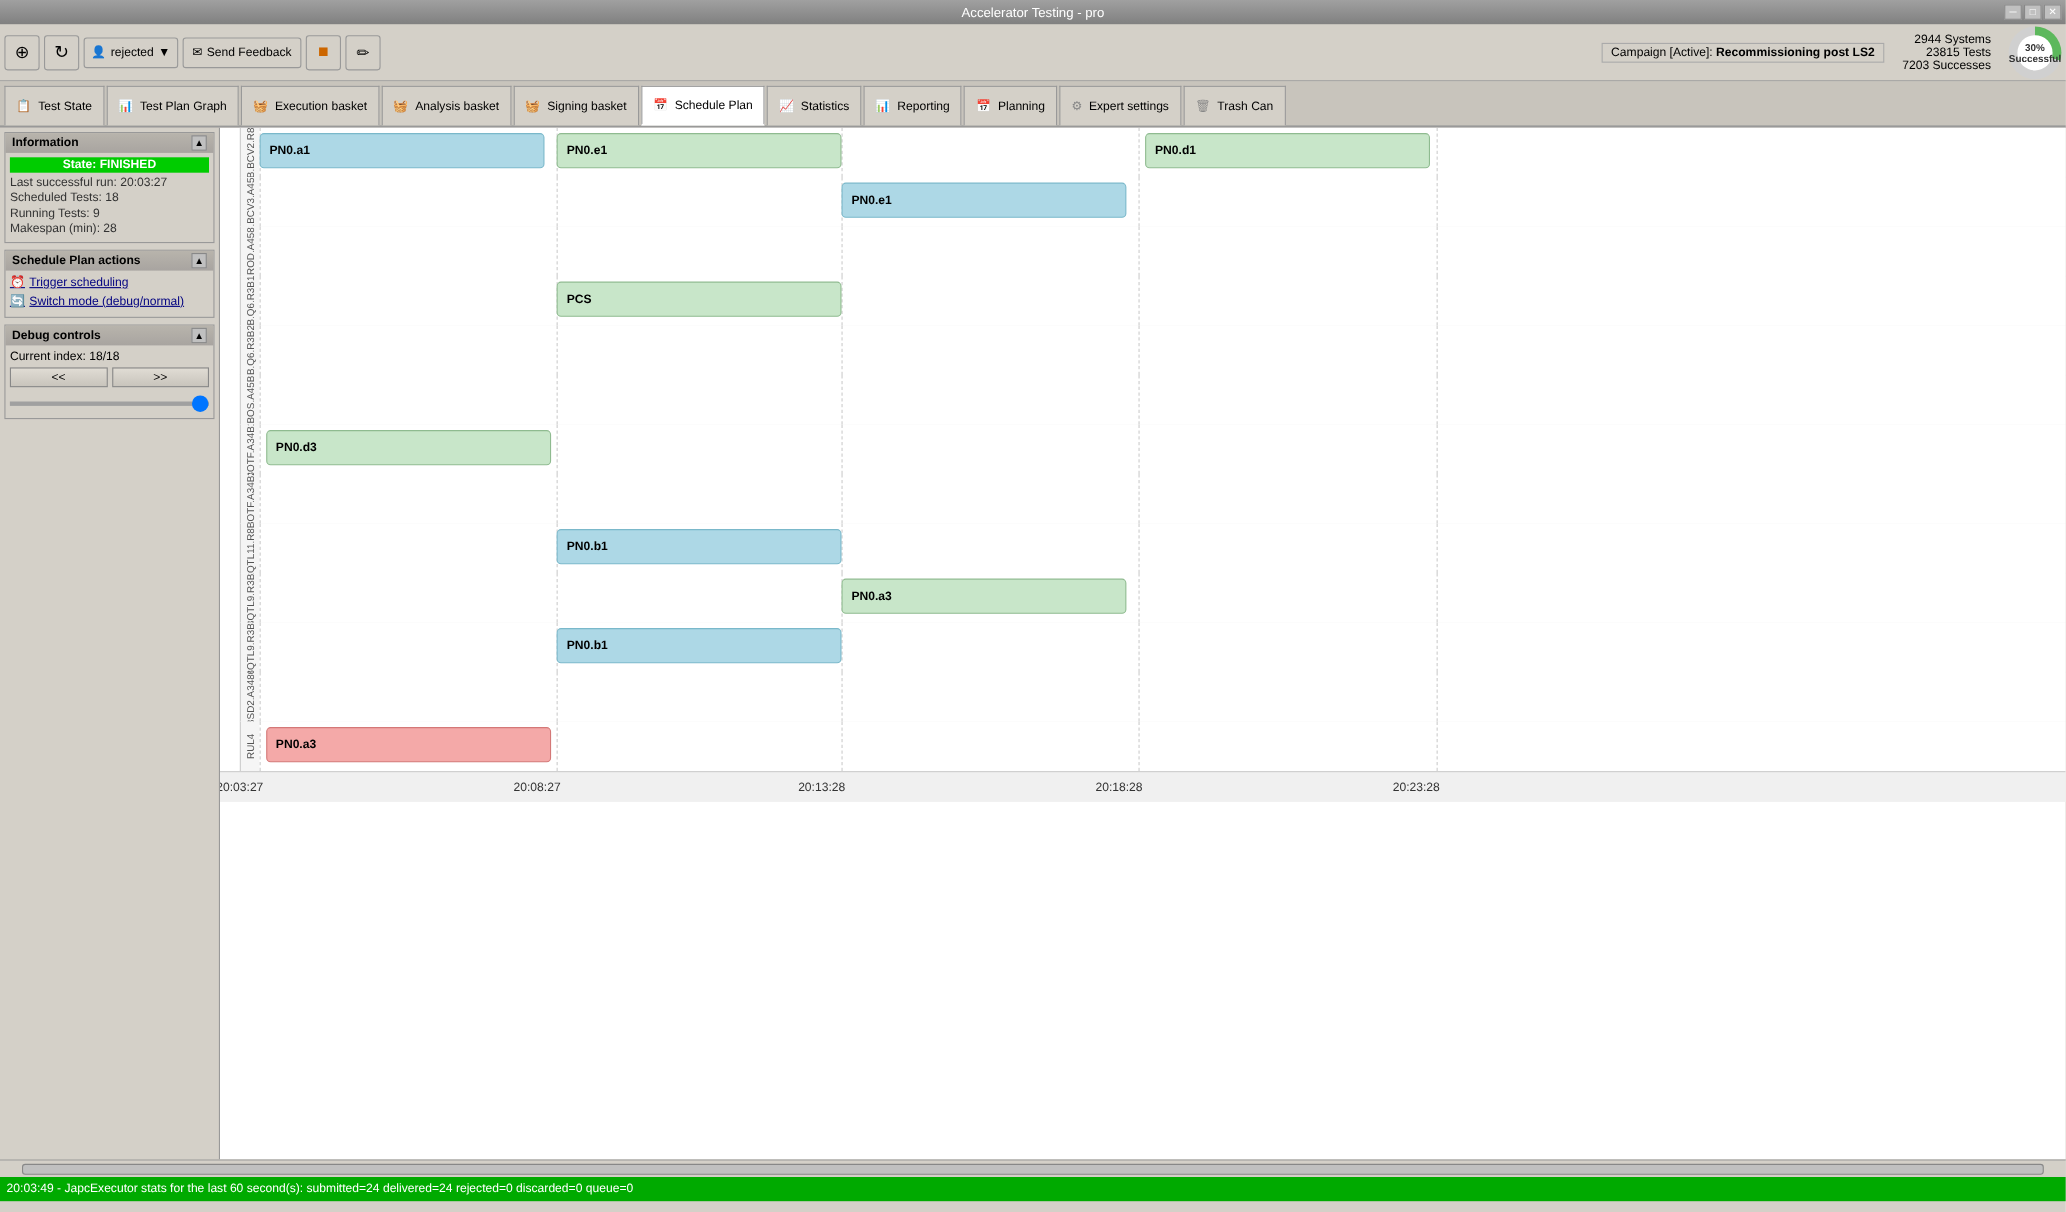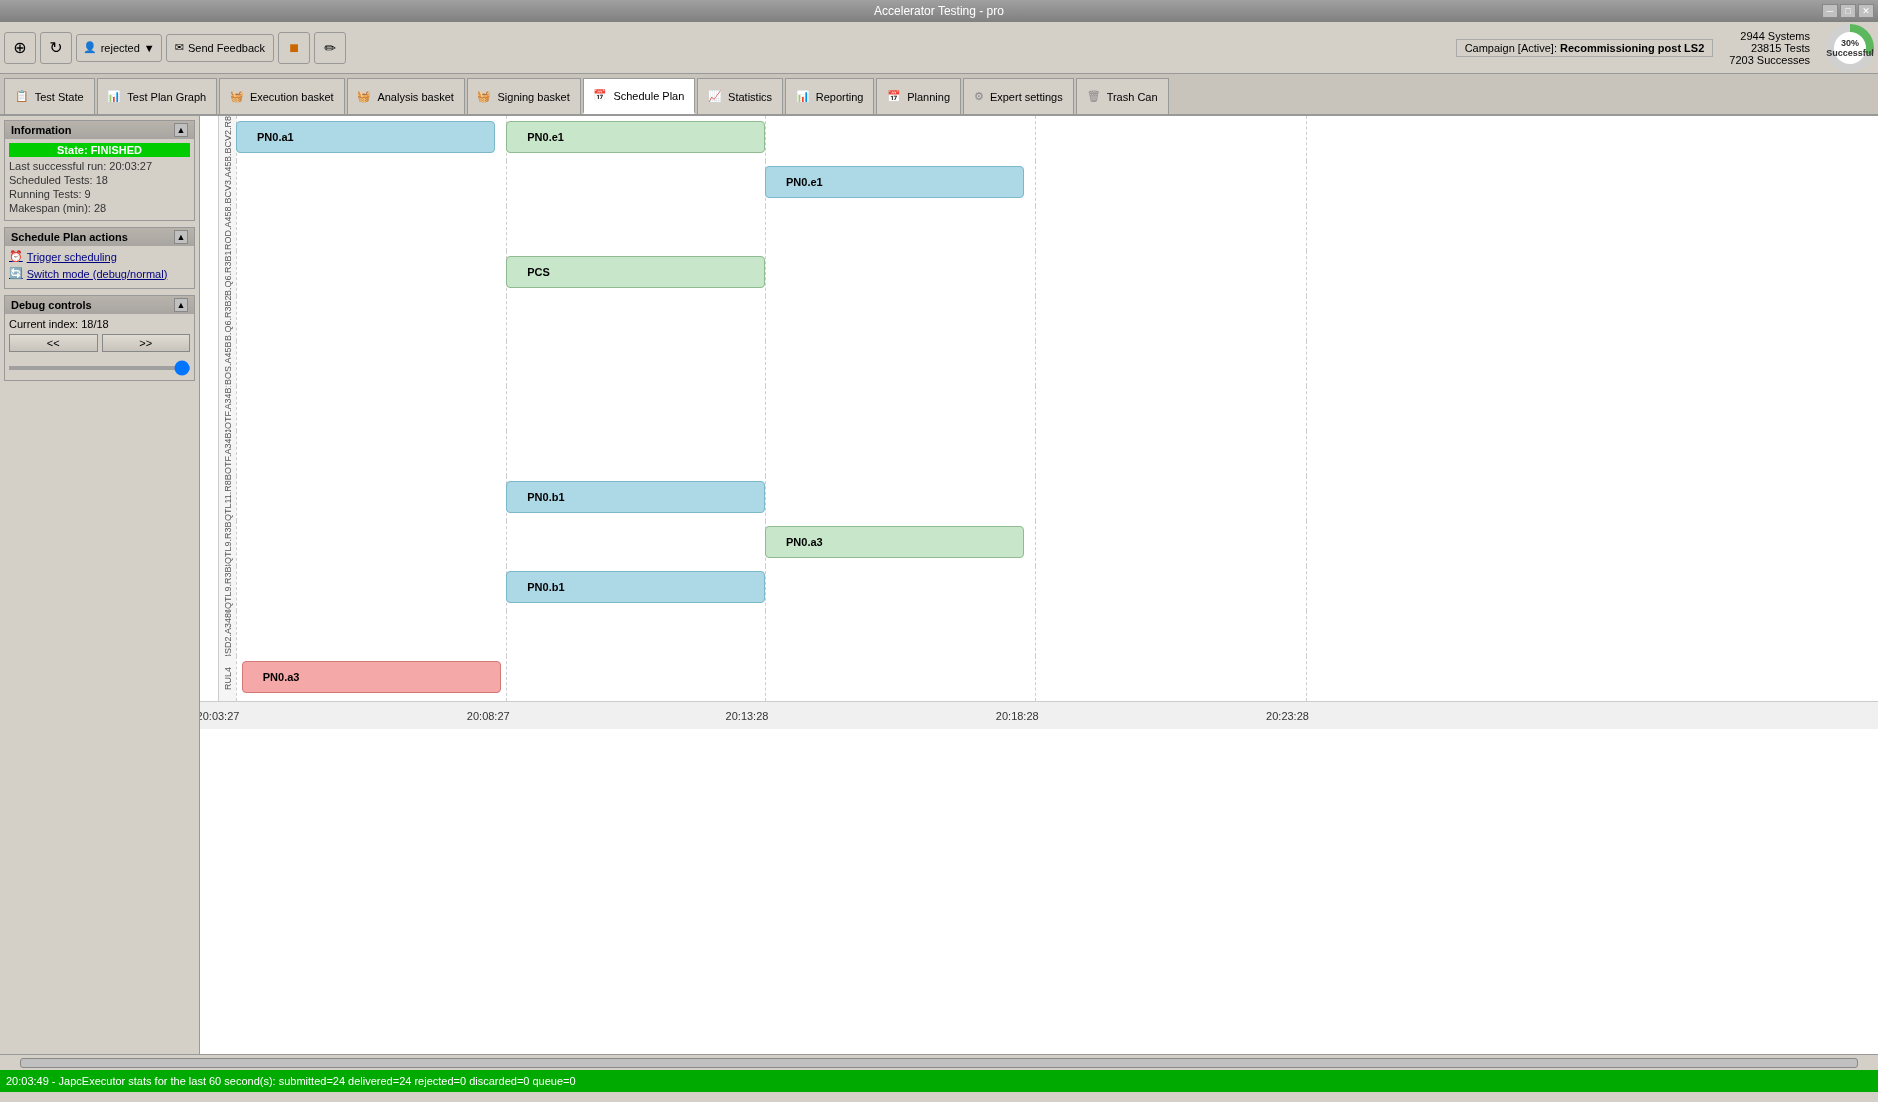--- a/index.html
+++ b/index.html
@@ -203,21 +203,21 @@
     }
 
     
     .gantt-block {
       position: absolute;
       top: 5px;
       height: 32px;
       border-radius: 4px;
       display: flex;
       align-items: center;
-      padding: 0 20px;
+      padding: 0 8px;
       font-size: 11px;
       font-weight: bold;
       border: 1px solid rgba(0,0,0,0.15);
       overflow: hidden;
       white-space: nowrap;
     }
     .block-blue { background: #add8e6; border-color: #7ab8ca; }
     .block-green { background: #c8e6c9; border-color: #8fbb90; }
     .block-red { background: #f4a9a8; border-color: #d47877; }
 
@@ -425,20 +425,21 @@
     <div class="gantt-row" style="position: relative;">
           <div style="width: 18px; min-width: 18px; height: 45px; display: flex; align-items: center; justify-content: center; writing-mode: vertical-rl; transform: rotate(180deg); font-size: 9px; color: rgb(85, 85, 85); overflow: hidden; border-right: 1px solid rgb(204, 204, 204); background: rgb(245, 245, 245);">B.BCV2.R8</div>
           <div style="flex: 1 1 0%; position: relative; height: 45px; background: white;">
             <div style="position: absolute; top: 0px; bottom: 0px; left: 0px; width: 1px; border-left: 1px dashed rgb(204, 204, 204); z-index: 0;"></div>
             <div style="position: absolute; top: 0px; bottom: 0px; left: 270.25px; width: 1px; border-left: 1px dashed rgb(204, 204, 204); z-index: 0;"></div>
             <div style="position: absolute; top: 0px; bottom: 0px; left: 529px; width: 1px; border-left: 1px dashed rgb(204, 204, 204); z-index: 0;"></div>
             <div style="position: absolute; top: 0px; bottom: 0px; left: 799.25px; width: 1px; border-left: 1px dashed rgb(204, 204, 204); z-index: 0;"></div>
             <div style="position: absolute; top: 0px; bottom: 0px; left: 1069.5px; width: 1px; border-left: 1px dashed rgb(204, 204, 204); z-index: 0;"></div>
             <div class="gantt-block block-blue" style="left: 0px; width: 258.75px;">PN0.a1</div>
             <div class="gantt-block block-green" style="left: 270.25px; width: 258.75px;">PN0.e1</div>
+            <div class="gantt-block block-green" style="left: 805px; width: 258.75px;">PN0.d1</div>
           </div>
         </div>
         <div class="gantt-row" style="position: relative;">
           <div style="width: 18px; min-width: 18px; height: 45px; display: flex; align-items: center; justify-content: center; writing-mode: vertical-rl; transform: rotate(180deg); font-size: 9px; color: rgb(85, 85, 85); overflow: hidden; border-right: 1px solid rgb(204, 204, 204); background: rgb(245, 245, 245);">B.BCV3.A45B</div>
           <div style="flex: 1 1 0%; position: relative; height: 45px; background: white;">
             <div style="position: absolute; top: 0px; bottom: 0px; left: 0px; width: 1px; border-left: 1px dashed rgb(204, 204, 204); z-index: 0;"></div>
             <div style="position: absolute; top: 0px; bottom: 0px; left: 270.25px; width: 1px; border-left: 1px dashed rgb(204, 204, 204); z-index: 0;"></div>
             <div style="position: absolute; top: 0px; bottom: 0px; left: 529px; width: 1px; border-left: 1px dashed rgb(204, 204, 204); z-index: 0;"></div>
             <div style="position: absolute; top: 0px; bottom: 0px; left: 799.25px; width: 1px; border-left: 1px dashed rgb(204, 204, 204); z-index: 0;"></div>
             <div style="position: absolute; top: 0px; bottom: 0px; left: 1069.5px; width: 1px; border-left: 1px dashed rgb(204, 204, 204); z-index: 0;"></div>
@@ -487,20 +488,21 @@
           </div>
         </div>
         <div class="gantt-row" style="position: relative;">
           <div style="width: 18px; min-width: 18px; height: 45px; display: flex; align-items: center; justify-content: center; writing-mode: vertical-rl; transform: rotate(180deg); font-size: 9px; color: rgb(85, 85, 85); overflow: hidden; border-right: 1px solid rgb(204, 204, 204); background: rgb(245, 245, 245);">BOTF.A34B1</div>
           <div style="flex: 1 1 0%; position: relative; height: 45px; background: white;">
             <div style="position: absolute; top: 0px; bottom: 0px; left: 0px; width: 1px; border-left: 1px dashed rgb(204, 204, 204); z-index: 0;"></div>
             <div style="position: absolute; top: 0px; bottom: 0px; left: 270.25px; width: 1px; border-left: 1px dashed rgb(204, 204, 204); z-index: 0;"></div>
             <div style="position: absolute; top: 0px; bottom: 0px; left: 529px; width: 1px; border-left: 1px dashed rgb(204, 204, 204); z-index: 0;"></div>
             <div style="position: absolute; top: 0px; bottom: 0px; left: 799.25px; width: 1px; border-left: 1px dashed rgb(204, 204, 204); z-index: 0;"></div>
             <div style="position: absolute; top: 0px; bottom: 0px; left: 1069.5px; width: 1px; border-left: 1px dashed rgb(204, 204, 204); z-index: 0;"></div>
+            <div class="gantt-block block-green" style="left: 5.75px; width: 258.75px;">PN0.d3</div>
           </div>
         </div>
         <div class="gantt-row" style="position: relative;">
           <div style="width: 18px; min-width: 18px; height: 45px; display: flex; align-items: center; justify-content: center; writing-mode: vertical-rl; transform: rotate(180deg); font-size: 9px; color: rgb(85, 85, 85); overflow: hidden; border-right: 1px solid rgb(204, 204, 204); background: rgb(245, 245, 245);">BOTF.A34B2</div>
           <div style="flex: 1 1 0%; position: relative; height: 45px; background: white;">
             <div style="position: absolute; top: 0px; bottom: 0px; left: 0px; width: 1px; border-left: 1px dashed rgb(204, 204, 204); z-index: 0;"></div>
             <div style="position: absolute; top: 0px; bottom: 0px; left: 270.25px; width: 1px; border-left: 1px dashed rgb(204, 204, 204); z-index: 0;"></div>
             <div style="position: absolute; top: 0px; bottom: 0px; left: 529px; width: 1px; border-left: 1px dashed rgb(204, 204, 204); z-index: 0;"></div>
             <div style="position: absolute; top: 0px; bottom: 0px; left: 799.25px; width: 1px; border-left: 1px dashed rgb(204, 204, 204); z-index: 0;"></div>
             <div style="position: absolute; top: 0px; bottom: 0px; left: 1069.5px; width: 1px; border-left: 1px dashed rgb(204, 204, 204); z-index: 0;"></div>

